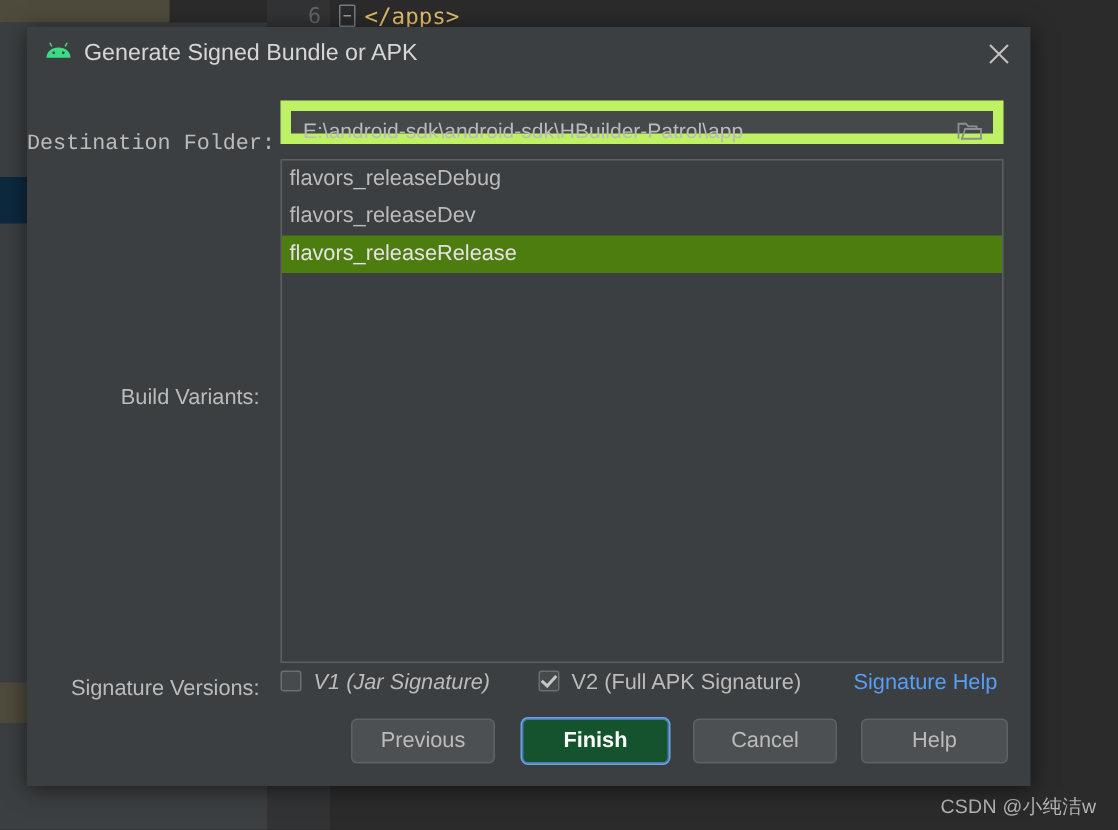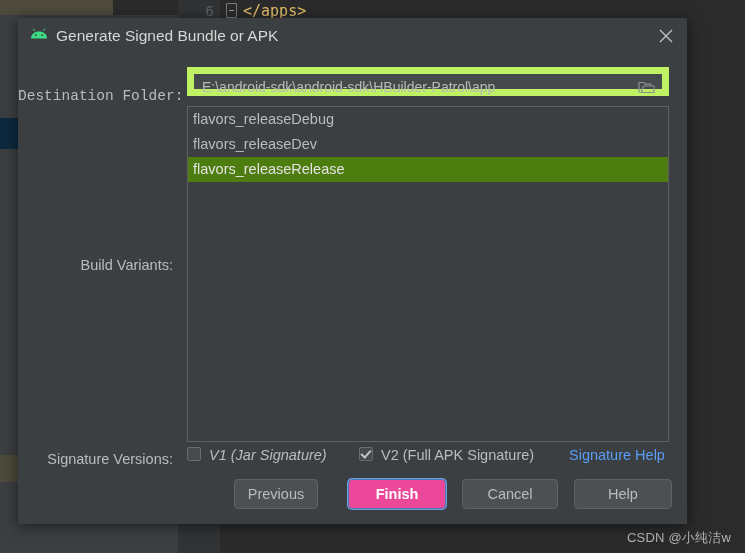--- a/index.html
+++ b/index.html
@@ -264,27 +264,27 @@
     border: 1px solid #5e6263;
     border-radius: 4px;
     color: #bbbbbb;
     font-size: 14.5px;
     font-family: "Liberation Sans", sans-serif;
     box-sizing: border-box;
     cursor: pointer;
     padding: 0;
   }
   .btn.default {
-    background: #ec4899;
+    background: #14532d;
     border-color: #4a7ab1;
     color: #ffffff;
     font-weight: bold;
     box-shadow: 0 0 0 1px #6aa3e0;
   }
-  #btn-previous { left: 216px; width: 84px; }
+  #btn-previous { left: 216px; width: 96px; }
   #btn-finish   { left: 330px; width: 98px; }
   #btn-cancel   { left: 444px; width: 96px; }
   #btn-help     { left: 556px; width: 98px; }
 </style>
 </head>
 <body>
 
 <div id="ide">
   <div class="ide-editor"></div>
   <div class="ide-gutter"></div>

